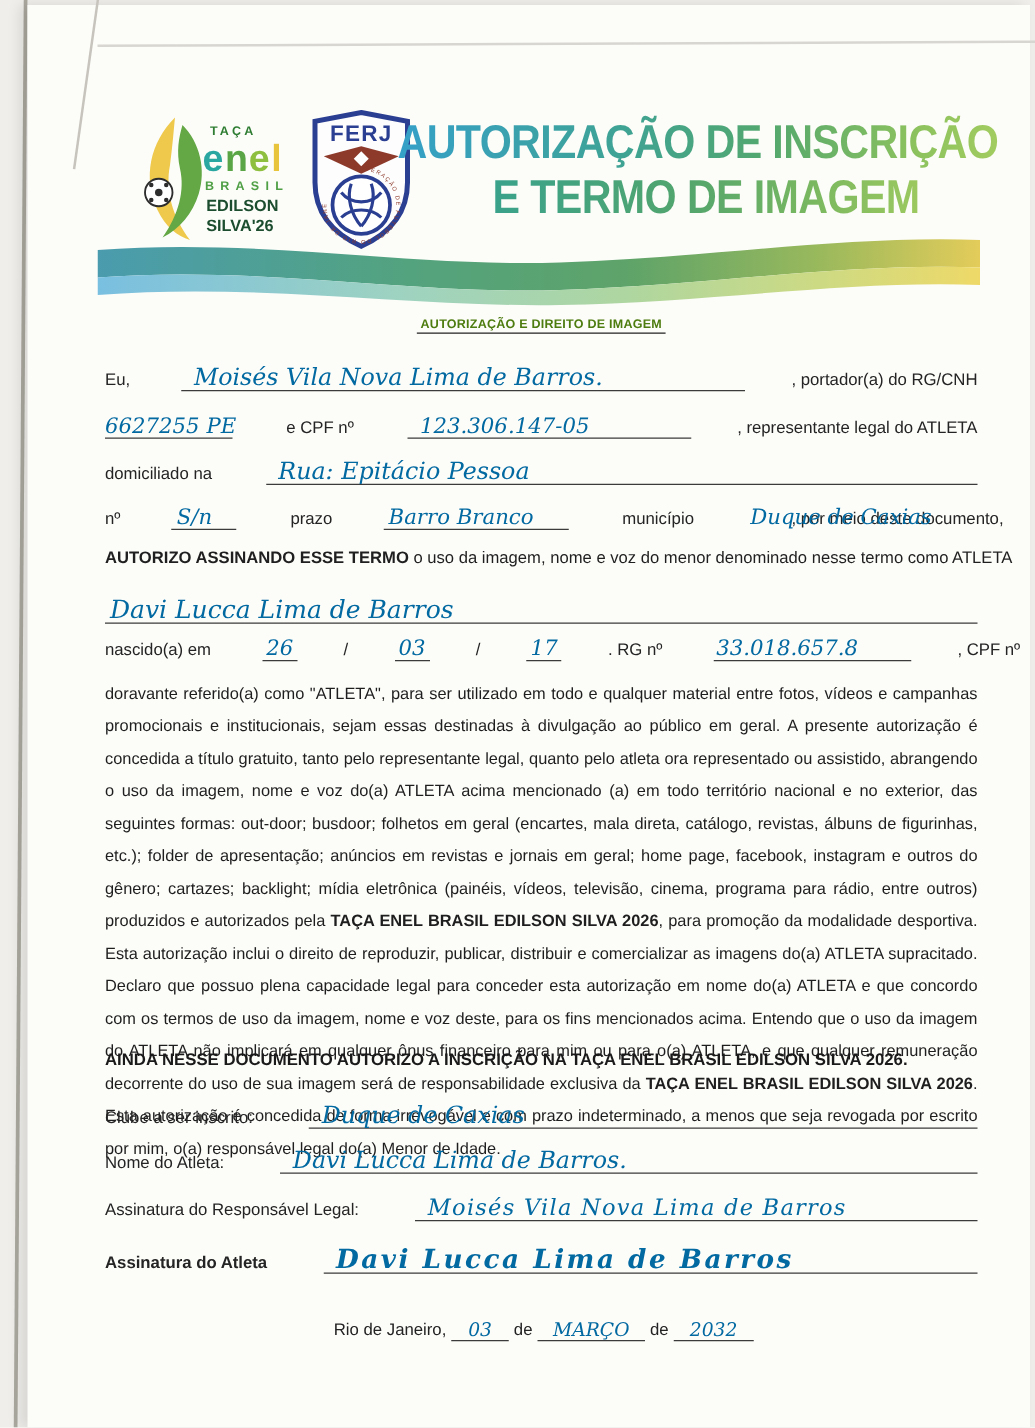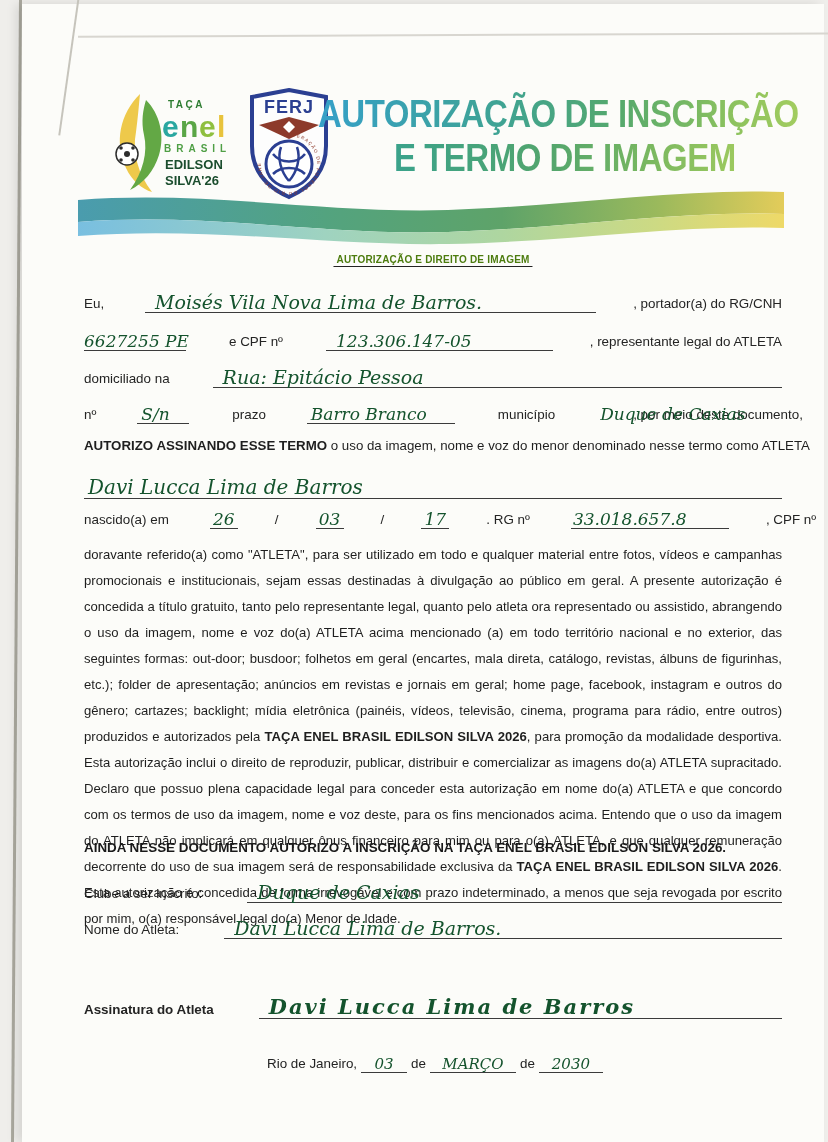--- a/index.html
+++ b/index.html
@@ -46,21 +46,21 @@
     position:absolute;left:411px;top:250px;transform:translateX(-50%);
     font-weight:bold;font-size:10px;letter-spacing:0.2px;
     border-bottom:1.6px solid #222;padding:0 3px 1px 3px;white-space:nowrap;color:#4d7c0f;
   }
 
   
   .row{position:absolute;left:62px;width:698px;display:flex;align-items:flex-end;font-size:13.4px;color:#242424;gap:37px;}
   .lbl{white-space:nowrap;padding-bottom:2px;}
   .fill{flex:1 1 auto;border-bottom:1.3px solid #3b3b3b;position:relative;height:24px;}
   .u{flex:0 0 auto;border-bottom:1.3px solid #3b3b3b;position:relative;height:24px;}
-  .hw{font-family:"DejaVu Serif", serif;font-style:italic;color:#14532d;white-space:nowrap;}
+  .hw{font-family:"DejaVu Serif", serif;font-style:italic;color:#0369a1;white-space:nowrap;}
   .fill>.hw,.u>.hw{position:absolute;bottom:-1px;left:10px;}
   .u.center>.hw{left:50%;transform:translateX(-50%);}
   .hw-xl{font-size:21px;}
   .hw-lg{font-size:19px;}
   .hw-md{font-size:17px;}
   .hw-sm{font-size:15px;}
   .plain{position:absolute;left:62px;width:698px;font-size:13.3px;color:#1f1f1f;white-space:nowrap;}
   .b{font-weight:bold;}
 
   .para{
@@ -235,36 +235,42 @@
     </span>
   </div>
 
   <div class="row" style="top:906px;">
     <span class="lbl">Nome do Atleta:</span>
     <span class="fill" style="margin-left:8px;height:28px;">
       <span class="hw hw-lg">Davi Lucca Lima de Barros.</span>
     </span>
   </div>
 
+  <div class="row" style="top:942px;">
+    <span class="lbl">Assinatura do Responsável Legal:</span>
+    <span class="fill" style="margin-left:8px;height:30px;">
+      <span class="hw" style="font-size:18px;letter-spacing:1px;">Moisés Vila Nova Lima de Barros</span>
+    </span>
+  </div>
 
   <div class="row" style="top:980px;font-weight:bold;">
     <span class="lbl">Assinatura do Atleta</span>
     <span class="fill" style="margin-left:8px;height:34px;">
       <span class="hw hw-xl" style="letter-spacing:2px;">Davi Lucca Lima de Barros</span>
     </span>
   </div>
 
   <div class="date-row">
     <span class="lbl">Rio de Janeiro,</span>
     <span class="u center" style="width:46px;margin-left:4px;">
       <span class="hw hw-sm">03</span>
     </span>
     <span class="lbl" style="margin:0 4px;">de</span>
     <span class="u center" style="width:86px;text-align:right;">
       <span class="hw hw-sm">MARÇO</span>
     </span>
     <span class="lbl" style="margin:0 4px;">de</span>
     <span class="u center" style="width:64px;">
-      <span class="hw hw-sm">2030</span>
+      <span class="hw hw-sm">2032</span>
     </span>
   </div>
 
 </div>
 
 </body></html>

